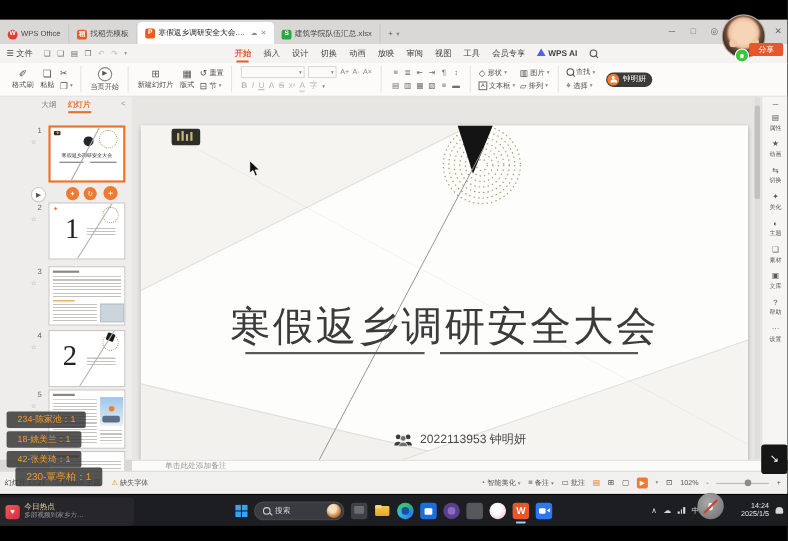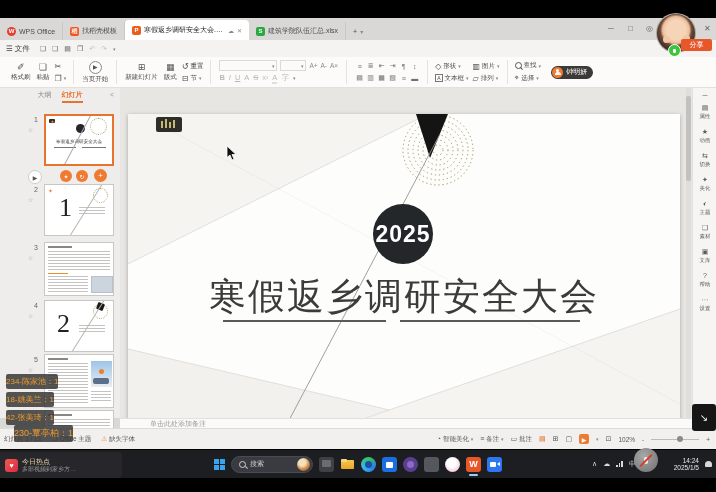--- a/index.html
+++ b/index.html
@@ -82,21 +82,21 @@
   .statusbar{position:absolute;left:0;top:410px;width:716px;height:20px;background:#f1f0ee;border-top:1px solid #dedcd9;
              display:flex;align-items:center;font-size:6.5px;color:#555;}
   .sb-left{display:flex;align-items:center;gap:10px;margin-left:4px;}
   .sb-right{position:absolute;right:6px;display:flex;align-items:center;gap:7px;}
   .sb-ic{font-size:7px;}
   .warn{color:#e8912a;}
   .playbox{width:10px;height:10px;background:#ef7b33;border-radius:2px;color:#fff;font-size:6px;display:flex;align-items:center;justify-content:center;}
   .ztrack{width:48px;height:1px;background:#bdbbb8;position:relative;}
   .zknob{position:absolute;left:26px;top:-2.5px;width:6px;height:6px;border-radius:50%;background:#8d8b88;}
   
-  .chip{position:absolute;background:rgba(55,55,55,.85);color:#f09b2e;font-size:8px;padding:2px 0;border-radius:2px;white-space:nowrap;z-index:40;}
+  .chip{position:absolute;background:rgba(55,55,55,.85);color:#f09b2e;font-size:8px;padding:2px 10px;border-radius:2px;white-space:nowrap;z-index:40;}
   .toast{position:absolute;left:0;top:452px;width:122px;height:26px;background:#27272b;border-radius:0 4px 4px 0;
          display:flex;align-items:center;gap:4px;z-index:60;}
   .toast-ic{width:13px;height:13px;border-radius:3px;background:linear-gradient(135deg,#f05a4e,#d92a46);color:#fff;font-size:7px;
             display:flex;align-items:center;justify-content:center;margin-left:5px;}
   .toast-t{font-size:7px;color:#e5d3ab;line-height:8px;}
   .toast-s{font-size:6px;color:#9a9a9a;line-height:7px;}
   .avatar{position:absolute;left:656px;top:13px;width:38px;height:38px;border-radius:50%;z-index:70;border:1px solid rgba(255,255,255,.55);
           background:radial-gradient(circle at 50% 42%,#f5d4b8 0 34%,#eebd9a 46%,#6b4c3a 54%,#463228 68%,#2f2720 100%);}
   .avatar::before{content:"";position:absolute;left:6px;top:22px;width:7px;height:7px;border-radius:50%;background:#f2c7a8;}
   .avatar::after{content:"";position:absolute;right:5px;top:21px;width:7px;height:7px;border-radius:50%;background:#f2c7a8;}
@@ -174,20 +174,34 @@
       </div>
       <div class="qicons">
         <span>❏</span>
         <span>❑</span>
         <span>▤</span>
         <span>❐</span>
         <span style="color:#c0bfbd">↶</span>
         <span style="color:#c0bfbd">↷</span>
         <span class="caret">▾</span>
       </div>
+      <div class="menu-items">
+        <span class="mitem active">开始</span>
+        <span class="mitem">插入</span>
+        <span class="mitem">设计</span>
+        <span class="mitem">切换</span>
+        <span class="mitem">动画</span>
+        <span class="mitem">放映</span>
+        <span class="mitem">审阅</span>
+        <span class="mitem">视图</span>
+        <span class="mitem">工具</span>
+        <span class="mitem">会员专享</span>
+        <span class="mitem"><span class="ai-tri"></span><b>WPS AI</b></span>
+        <span class="isearch"></span>
+      </div>
     </div>
 
     <div class="ribbon">
       <div class="rb">
         <span class="g">✐</span>
         <span class="l">格式刷</span>
       </div>
       <div class="rb">
         <span class="g">❏</span>
         <span class="l">粘贴</span>
@@ -415,24 +429,34 @@
           <polygon points="288,0 320,0 302,44" fill="#141414"></polygon>
           <line x1="312" y1="20" x2="158" y2="312" stroke="#97948f" stroke-width="0.9"></line>
           <rect x="28" y="3" width="26" height="15" rx="2" fill="#2e2e29"></rect>
           <g fill="#c8b878">
             <rect x="33" y="7" width="2" height="7"></rect>
               <rect x="37" y="5" width="2" height="9"></rect>
             <rect x="41" y="8" width="2" height="6"></rect>
               <rect x="45" y="6" width="2" height="8"></rect>
           </g>
         </svg>
-        <div class="year-circle">2025</div>
         <div class="slide-title" style="width:552px">寒假返乡调研安全大会</div>
         <div class="underl" style="left:95px;width:163px"></div>
         <div class="underl" style="left:272px;width:180px"></div>
+        <div class="author">
+          <svg width="17" height="12" viewBox="0 0 17 12">
+            <circle cx="4" cy="3.2" r="2.2" fill="#3c3c3c"></circle>
+              <path d="M0.5,11 a3.5,3.5 0 0,1 7,0 z" fill="#3c3c3c"></path>
+            <circle cx="13" cy="3.2" r="2.2" fill="#3c3c3c"></circle>
+              <path d="M9.5,11 a3.5,3.5 0 0,1 7,0 z" fill="#3c3c3c"></path>
+            <circle cx="8.5" cy="4.5" r="2.6" fill="#6f6f6f" stroke="#fdfdfc" stroke-width="0.7"></circle>
+            <path d="M4.4,12 a4.1,4.1 0 0,1 8.2,0 z" fill="#6f6f6f" stroke="#fdfdfc" stroke-width="0.7"></path>
+          </svg>
+          <span>2022113953 钟明妍</span>
+        </div>
       </div>
       <div class="vscroll">
           <div class="vthumb"></div>
         </div>
     </div>
 
     <div class="notesbar">
       <span style="margin-left:30px">单击此处添加备注</span>
     </div>
 

